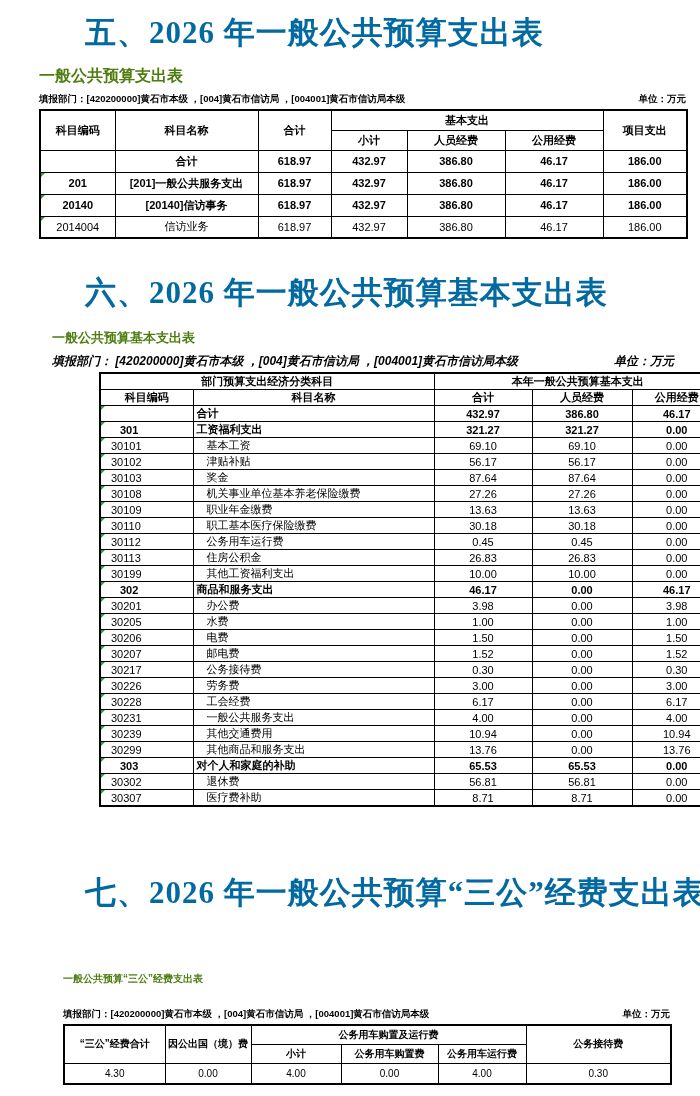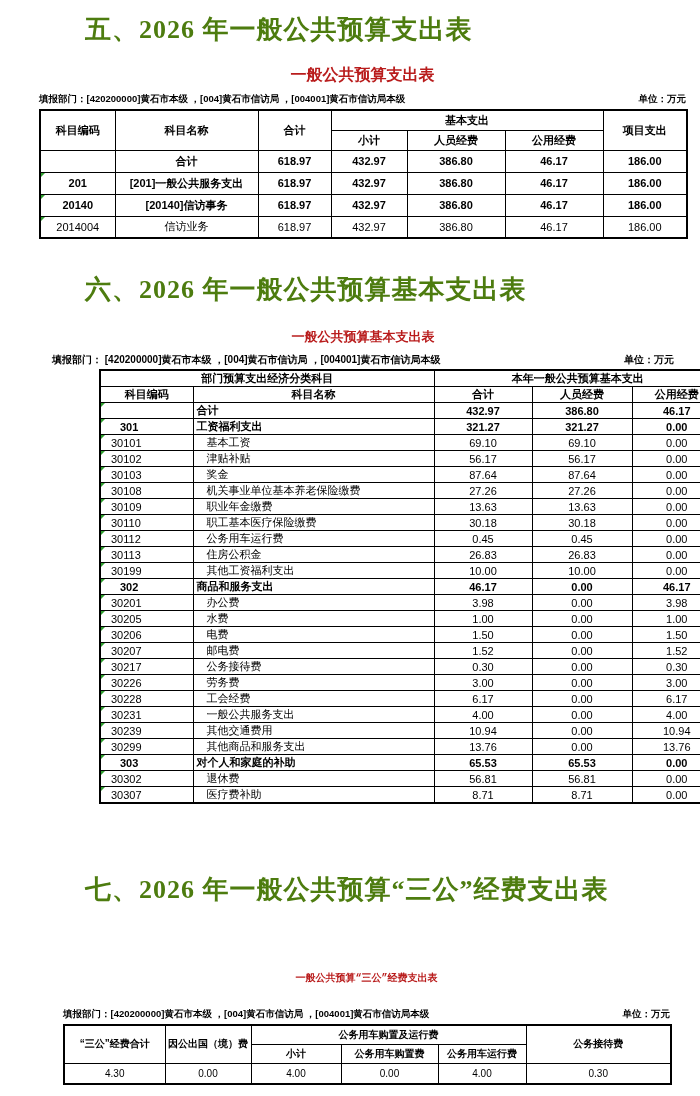--- a/index.html
+++ b/index.html
@@ -7,43 +7,43 @@
   html, body { margin: 0; padding: 0; }
   body {
     width: 700px; height: 1096px;
     background: #ffffff; color: #000000;
     font-family: "Liberation Sans", sans-serif;
     position: relative; overflow: hidden;
   }
   .sec-heading {
     position: absolute; left: 85px; margin: 0;
     font-family: "Liberation Serif", serif;
-    font-size: 26px; font-weight: 600; letter-spacing: 1px;
-    white-space: nowrap; color: #4d7c0f;
+    font-size: 31px; font-weight: 600; letter-spacing: 1px;
+    white-space: nowrap; color: #0369a1;
   }
   #h5 { top: 12px; }
   #h6 { top: 272px; }
   #h7 { top: 872px; }
 
   .block { position: absolute; }
   #blk5 { left: 39px;  top: 66px;  width: 647px; }
   #blk6 { left: 52px;  top: 330px; width: 622px; }
   #blk7 { left: 63px;  top: 970px; width: 607px; }
 
-  .tbl-title { text-align: center; font-weight: bold; color: #b91c1c; font-family: Liberation Mono, monospace; }
+  .tbl-title { text-align: left; font-weight: bold; color: #4d7c0f; }
   #blk5 .tbl-title { font-size: 16px; line-height: 20px; margin-bottom: 7px; }
   #blk6 .tbl-title { font-size: 13px; line-height: 16px; margin-bottom: 7px; }
   #blk7 .tbl-title { font-size: 10px; line-height: 17px; margin-bottom: 21px; }
 
   .meta {
     display: flex; justify-content: space-between; align-items: flex-end;
     font-weight: bold; margin-bottom: 3px;
   }
   #blk5 .meta { font-size: 9.5px; }
-  #blk6 .meta { font-size: 10px; margin-bottom: 2px; }
+  #blk6 .meta { font-size: 12px; margin-bottom: 2px; font-style: italic; }
   #blk7 .meta { font-size: 9.5px; }
 
   table {
     border-collapse: collapse; table-layout: fixed; width: 100%;
     border: 2px solid #000;
   }
   th, td {
     border: 1px solid #000; text-align: center; vertical-align: middle;
     padding: 0 2px; white-space: nowrap; overflow: hidden;
   }

